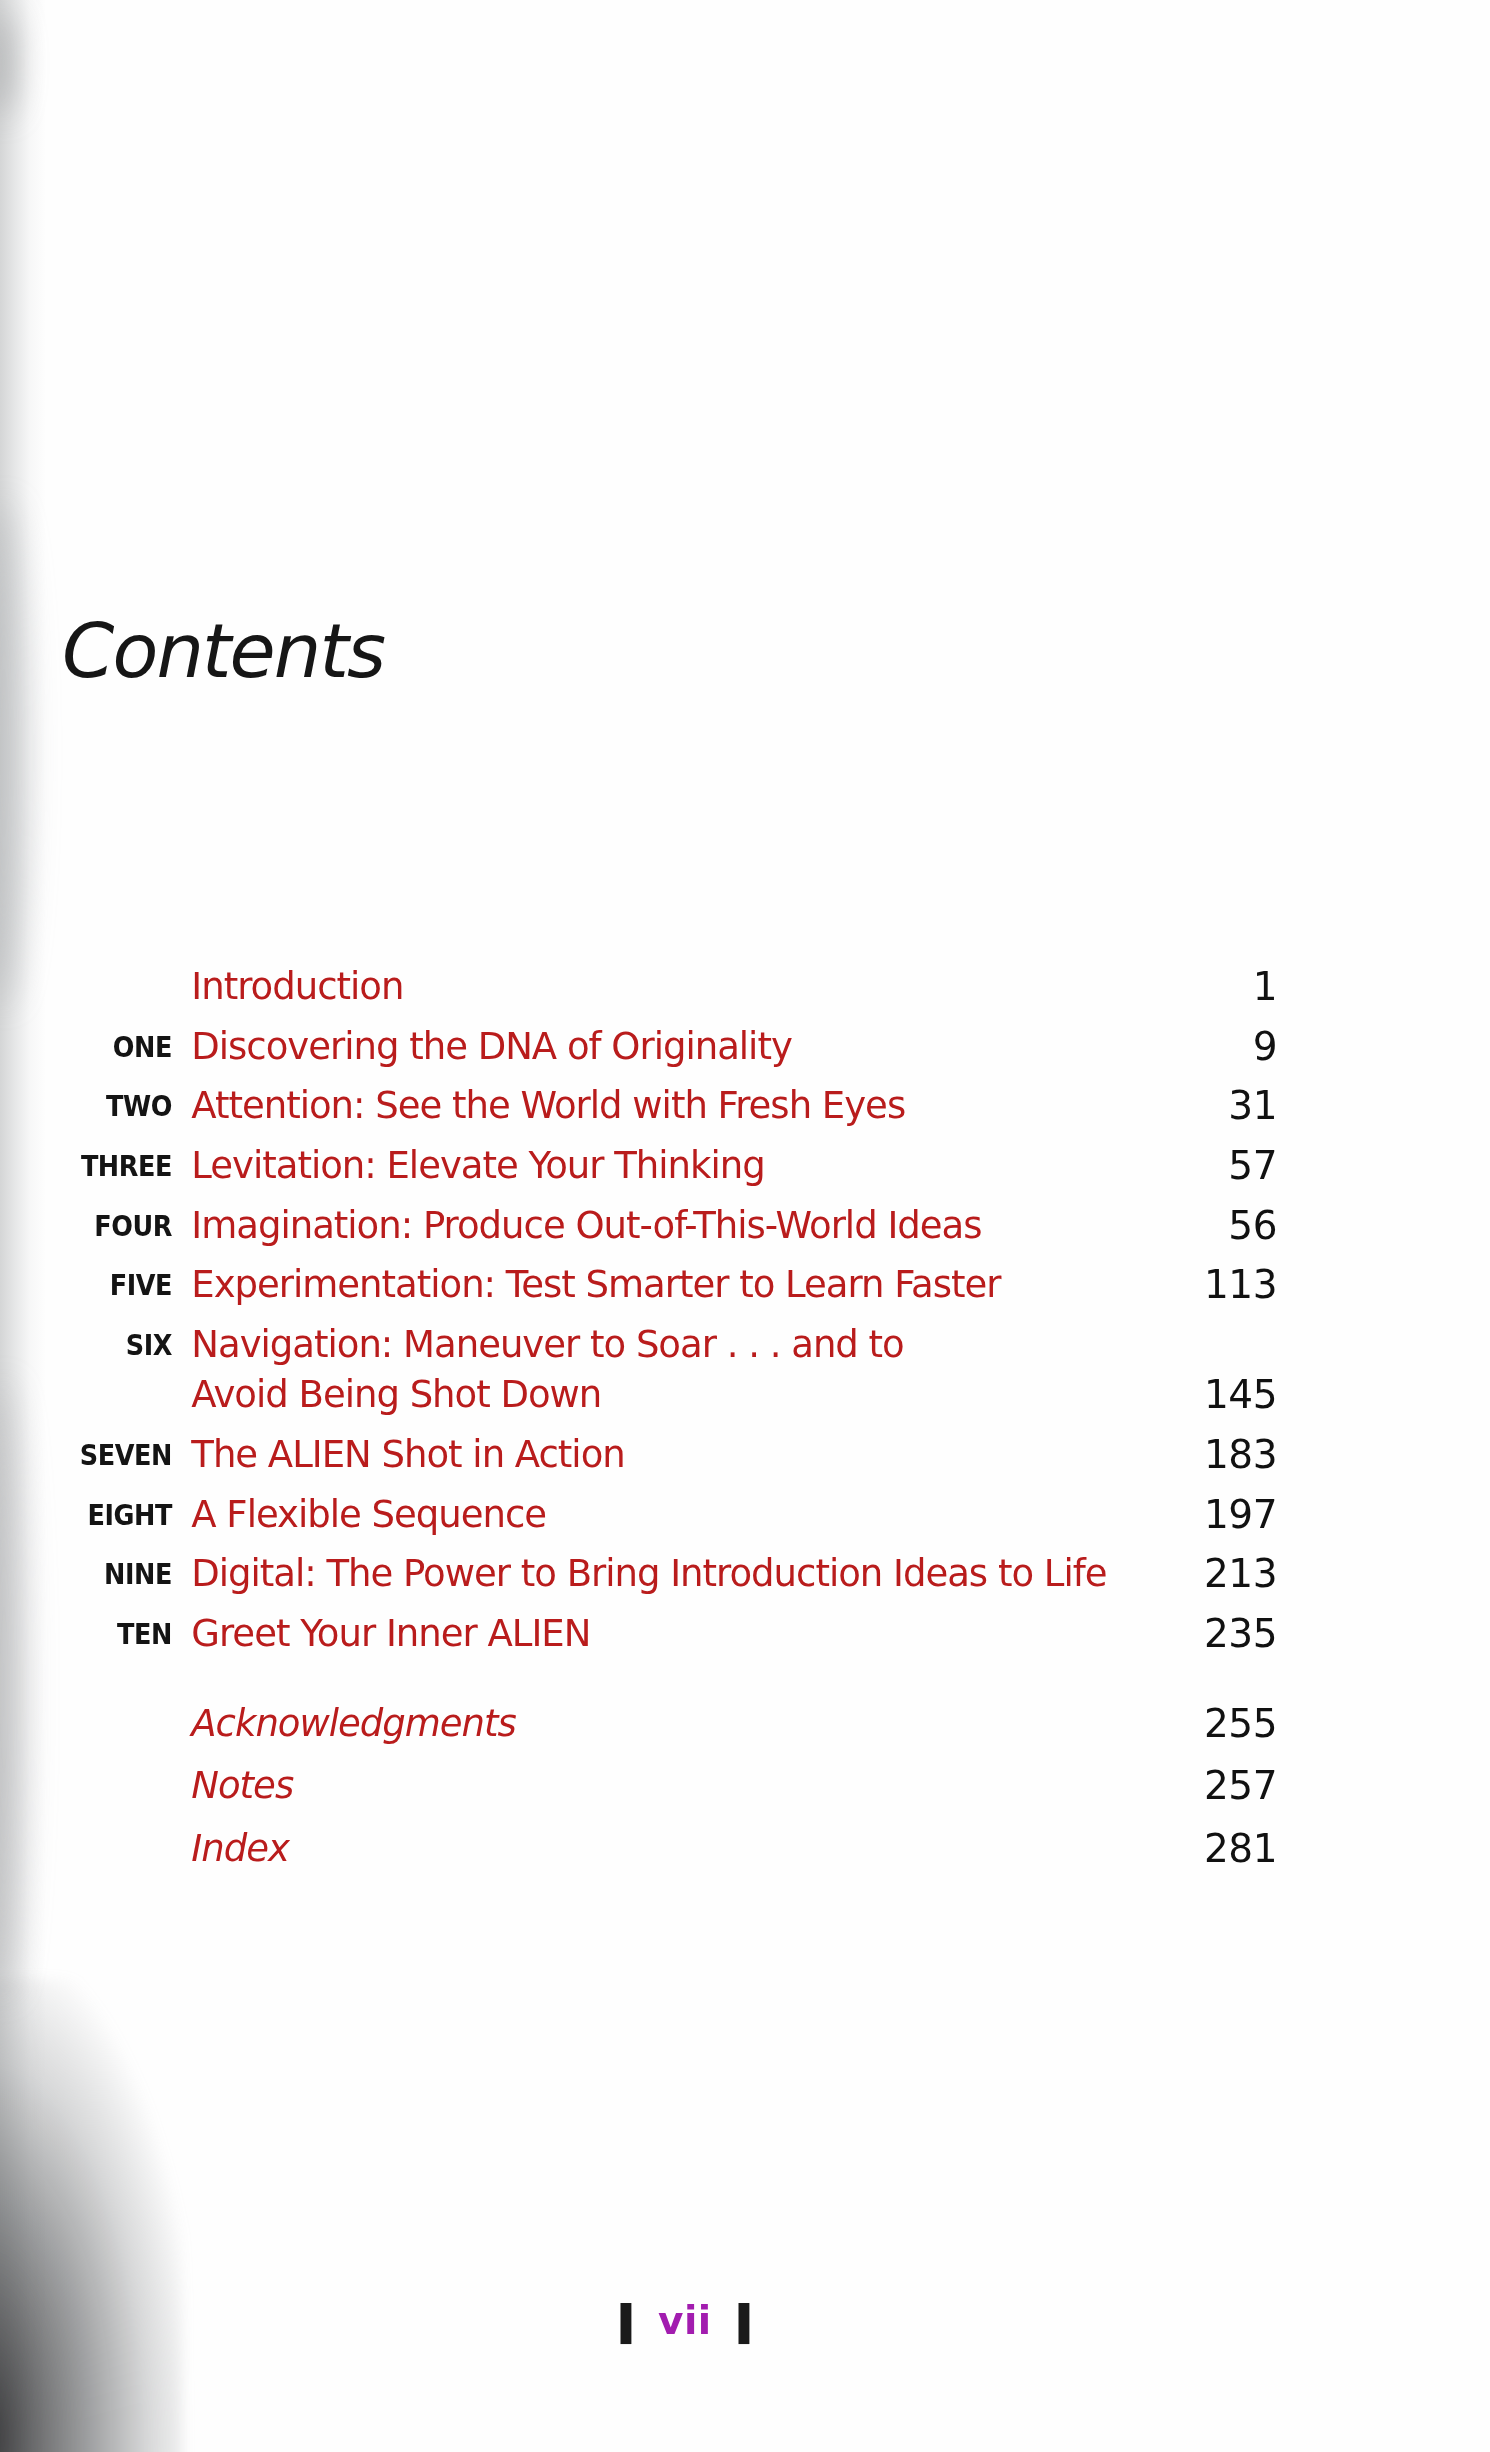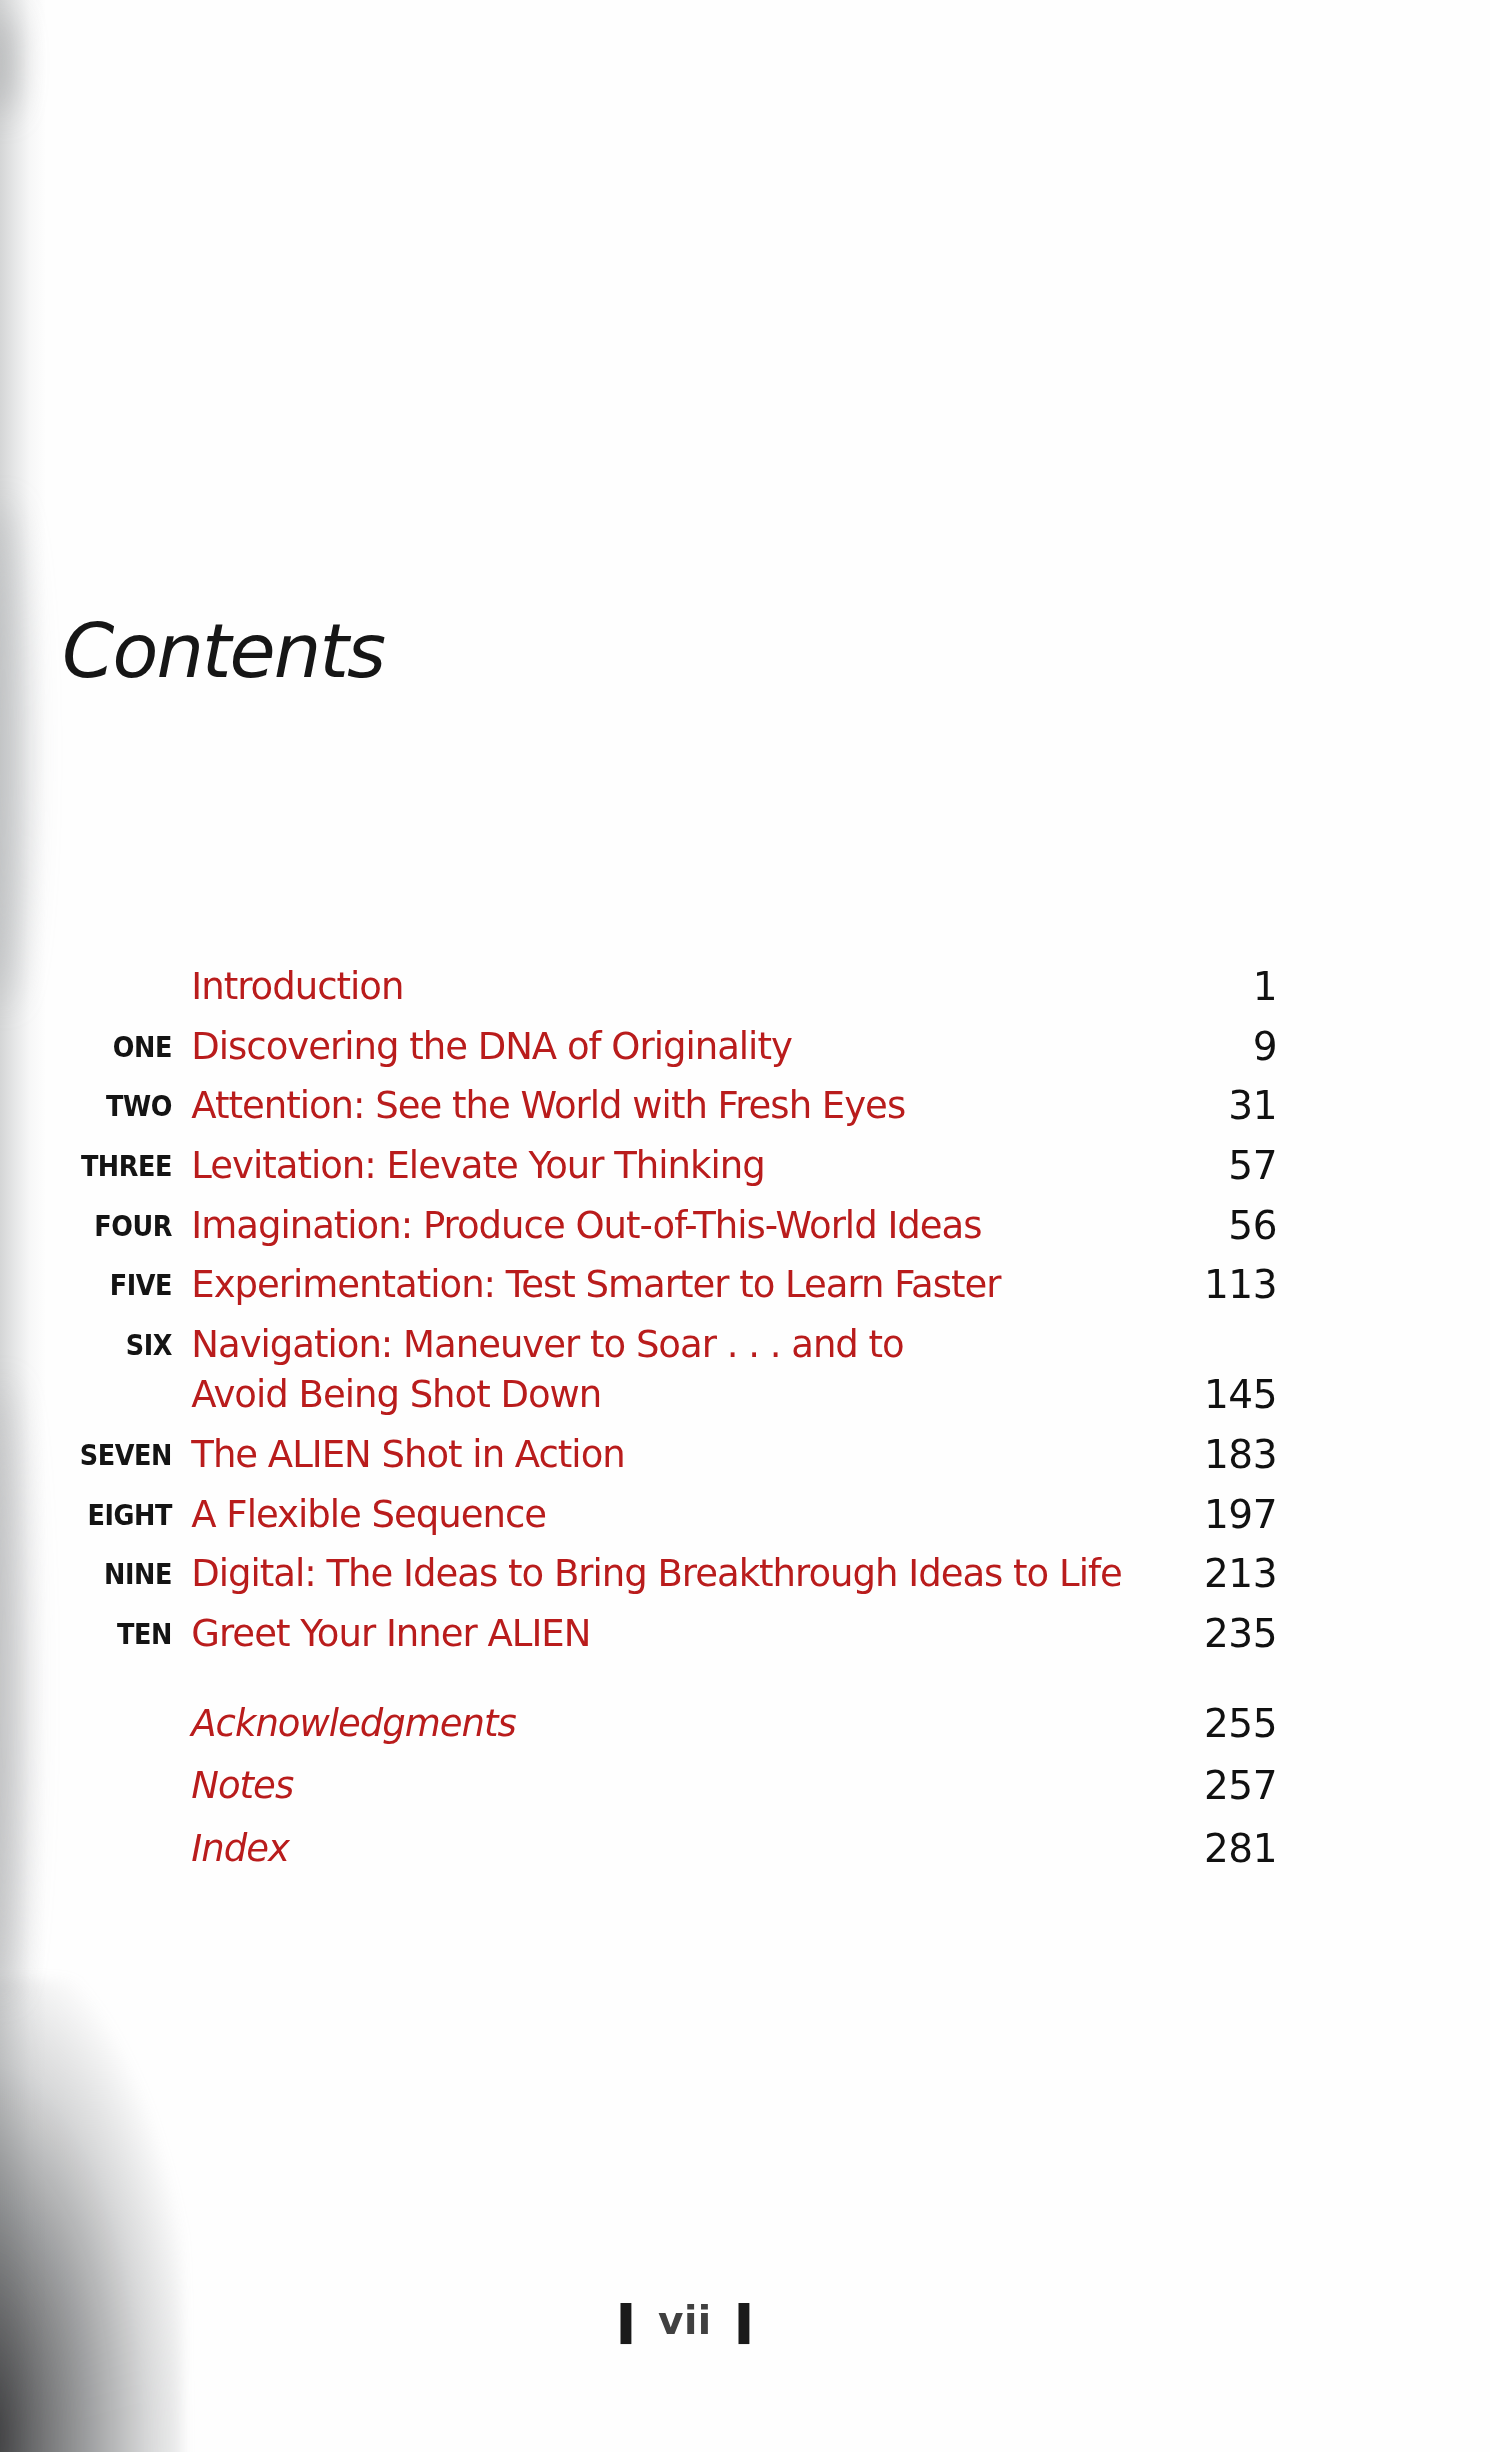--- a/index.html
+++ b/index.html
@@ -83,21 +83,21 @@
     display:flex; justify-content:center; align-items:center; gap:25px;
     transform:translateX(17.4px);
   }
   .folio-bar {
     display:inline-block;
     font-size:41px; font-weight:bold; line-height:41px; color:#1a1a1a;
     transform:scaleX(2.4);
   }
   .folio-num {
     font-size:39px; font-weight:bold; letter-spacing:0.5px;
-    line-height:41px; color:#404040;
+    line-height:41px; color:#a21caf;
   }
 </style>
 </head>
 <body>
 
 <div class="page">
 
   <div class="edge-strip"></div>
   <div class="edge-blotch b1"></div>
   <div class="edge-blotch b2"></div>
@@ -157,21 +157,21 @@
     </div>
 
     <div class="toc-row">
       <span class="row-label">EIGHT</span>
       <span class="row-title"><span class="line">A Flexible Sequence</span></span>
       <span class="row-page">197</span>
     </div>
 
     <div class="toc-row">
       <span class="row-label">NINE</span>
-      <span class="row-title"><span class="line">Digital: The Ideas to Bring Breakthrough Ideas to Life</span></span>
+      <span class="row-title"><span class="line">Digital: The Power to Bring Introduction Ideas to Life</span></span>
       <span class="row-page">213</span>
     </div>
 
     <div class="toc-row">
       <span class="row-label">TEN</span>
       <span class="row-title"><span class="line">Greet Your Inner ALIEN</span></span>
       <span class="row-page">235</span>
     </div>
 
     <div class="toc-row backmatter backmatter-start">

